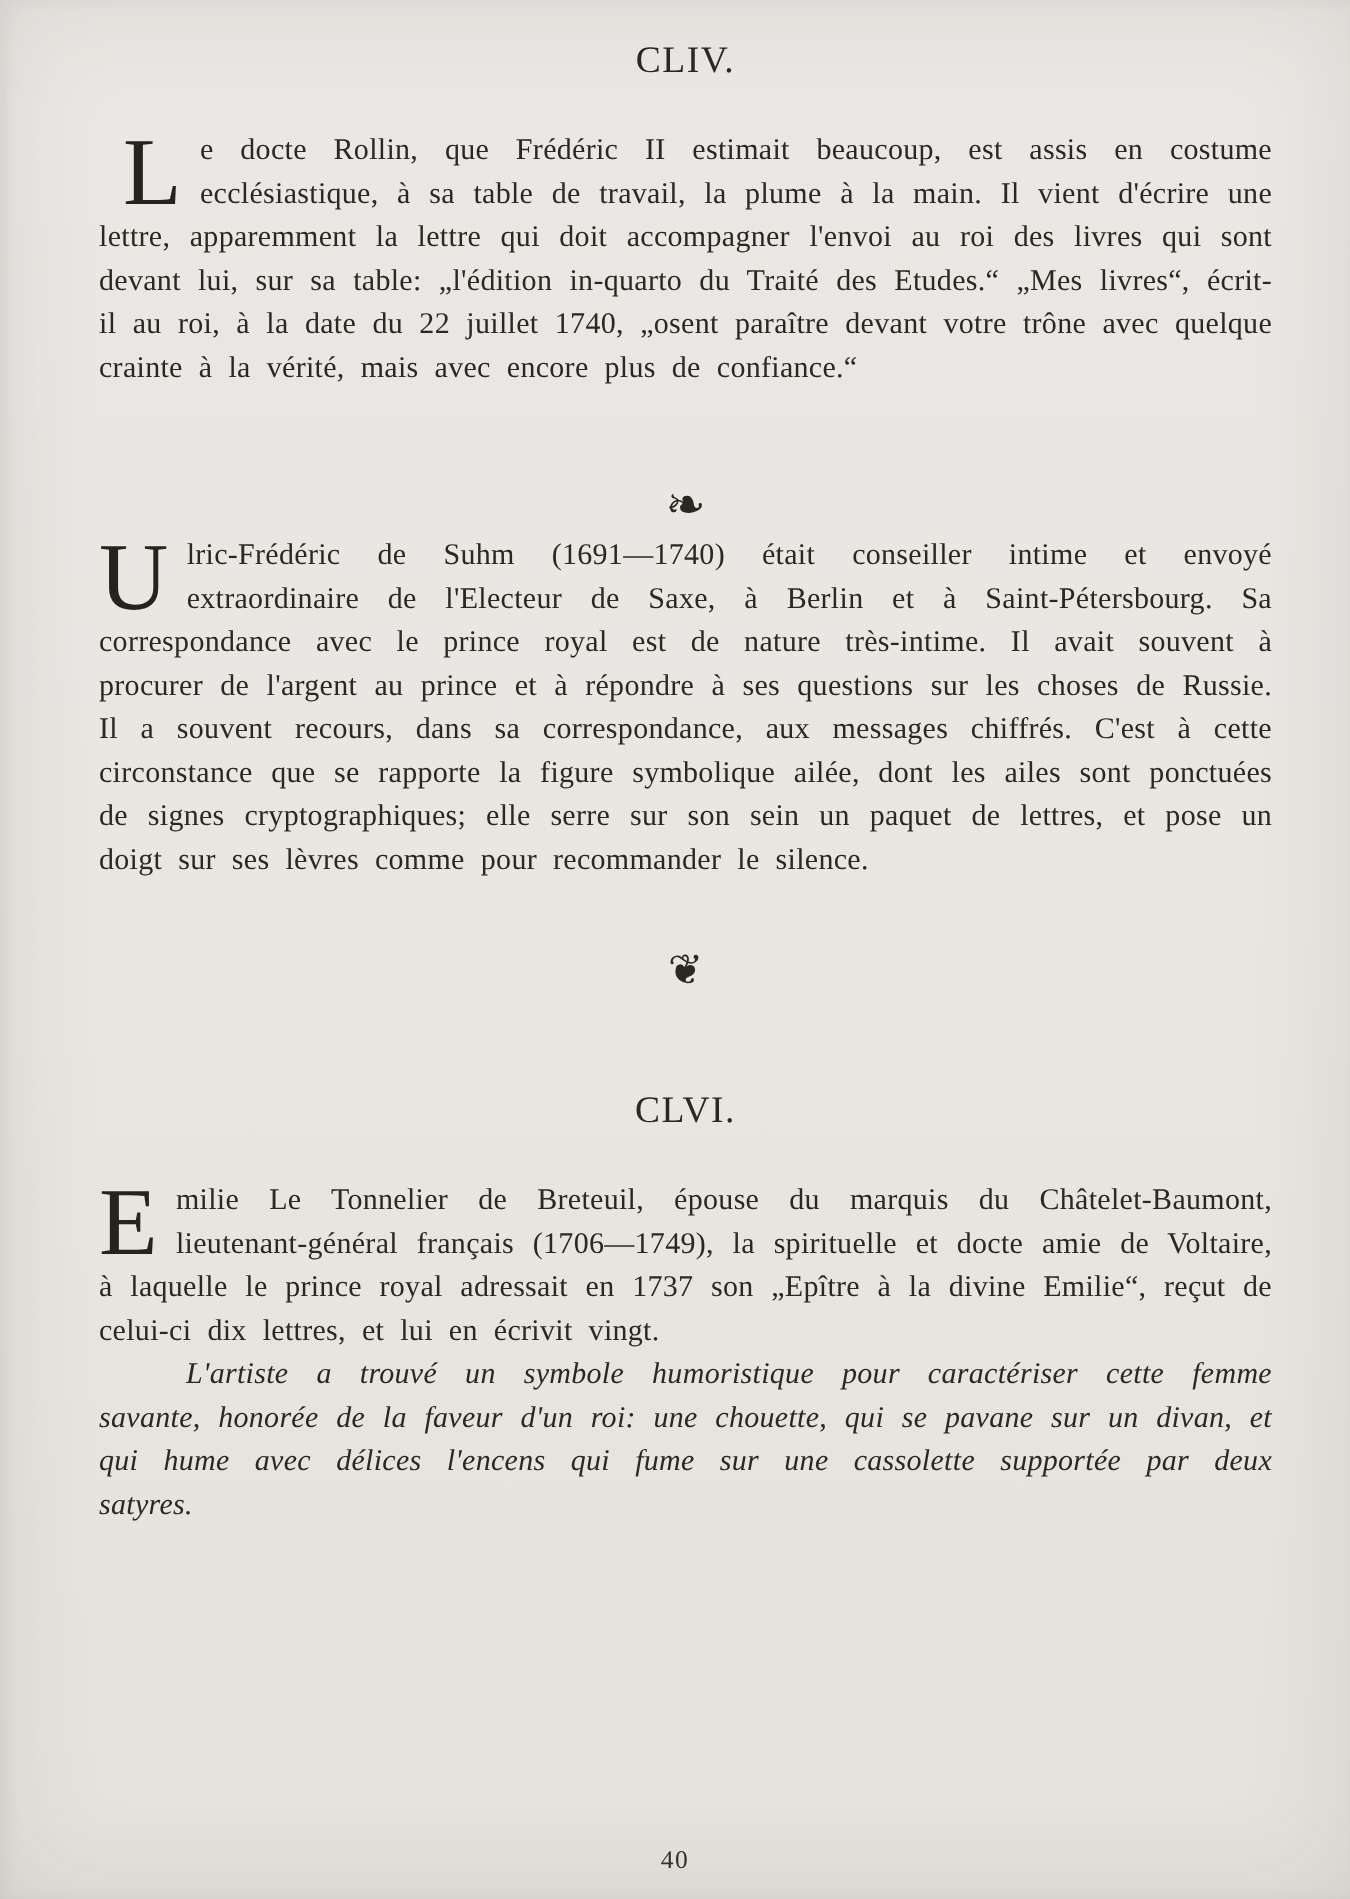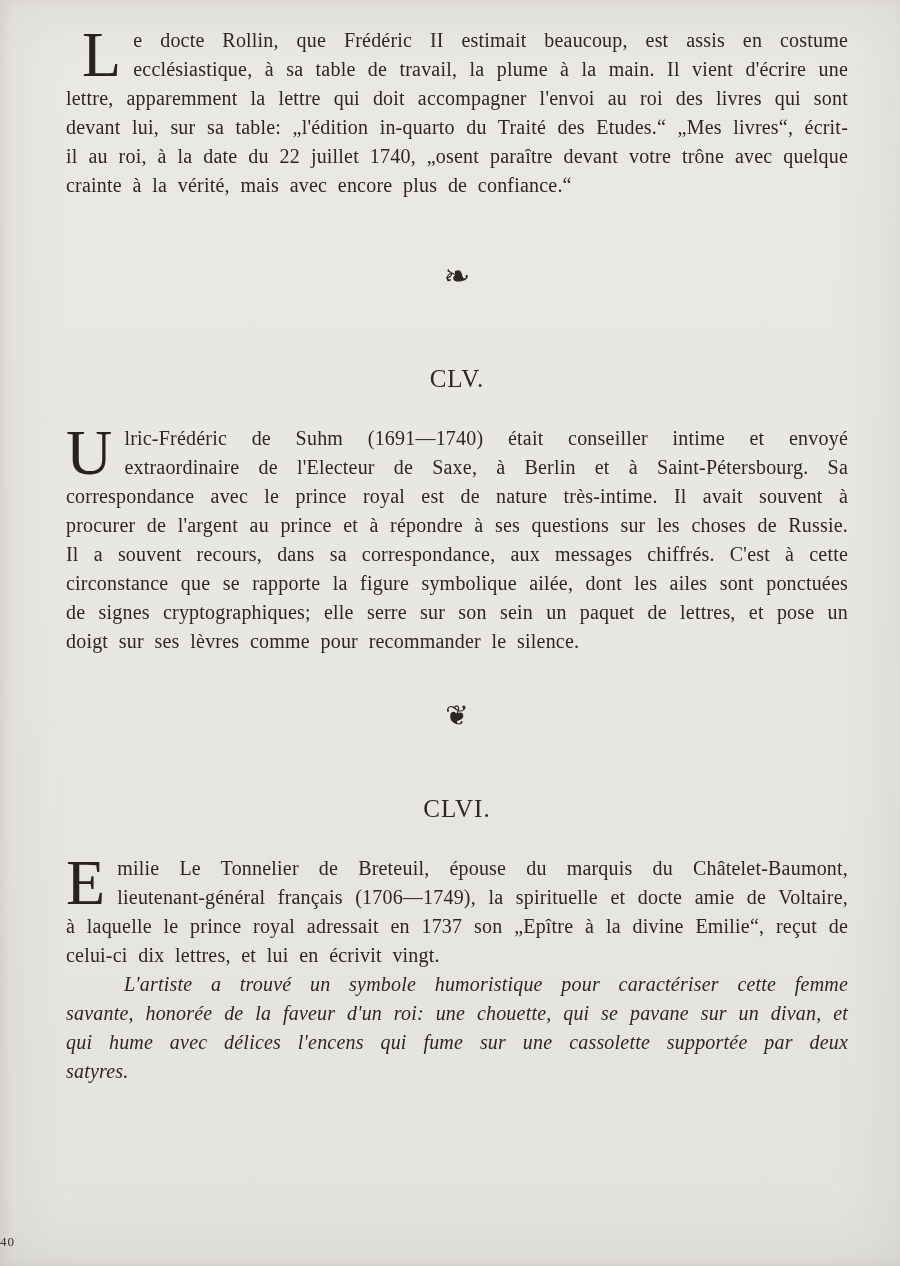--- a/index.html
+++ b/index.html
@@ -60,39 +60,40 @@
     color: #2b2722;
     margin: 0;
   }
   .orn-1 { margin-top: 56px; }
   .orn-2 { margin-top: 40px; font-size: 28px; }
   .page-number {
     position: absolute;
     bottom: 16px;
     left: 0;
     width: 100%;
-    font-size: 13px;
+    text-align: center;
+    font-size: 17px;
     letter-spacing: 1px;
     color: #33302a;
   }
 </style>
 </head>
 <body>
 
 <div class="scan-page">
   <main class="text-block">
 
     <section class="chapter sec-cliv">
+      <h2>CLIV.</h2>
       <p class="body"><span class="dropcap inset">L</span><span>e docte Rollin, que Frédéric II estimait beaucoup, est assis en costume ecclésiastique, à sa table de travail, la plume à la main. Il vient d'écrire une lettre, apparemment la lettre qui doit accompagner l'envoi au roi des livres qui sont devant lui, sur sa table: „l'édition in-quarto du Traité des Etudes.“ „Mes livres“, écrit-il au roi, à la date du 22 juillet 1740, „osent paraître devant votre trône avec quelque crainte à la vérité, mais avec encore plus de confiance.“</span></p>
     </section>
 
     <div class="ornament orn-1">❧</div>
 
     <section class="chapter sec-clv">
-      <h2>CLV.</h2>
       <p class="body"><span class="dropcap">U</span><span>lric-Frédéric de Suhm (1691—1740) était conseiller intime et envoyé extraordinaire de l'Electeur de Saxe, à Berlin et à Saint-Pétersbourg. Sa correspondance avec le prince royal est de nature très-intime. Il avait souvent à procurer de l'argent au prince et à répondre à ses questions sur les choses de Russie. Il a souvent recours, dans sa correspondance, aux messages chiffrés. C'est à cette circonstance que se rapporte la figure symbolique ailée, dont les ailes sont ponctuées de signes cryptographiques; elle serre sur son sein un paquet de lettres, et pose un doigt sur ses lèvres comme pour recommander le silence.</span></p>
     </section>
 
     <div class="ornament orn-2">❦</div>
 
     <section class="chapter sec-clvi">
       <h2>CLVI.</h2>
       <p class="body"><span class="dropcap">E</span><span>milie Le Tonnelier de Breteuil, épouse du marquis du Châtelet-Baumont, lieutenant-général français (1706—1749), la spirituelle et docte amie de Voltaire, à laquelle le prince royal adressait en 1737 son „Epître à la divine Emilie“, reçut de celui-ci dix lettres, et lui en écrivit vingt.</span></p>
       <p class="body indent">L'artiste a trouvé un symbole humoristique pour caractériser cette femme savante, honorée de la faveur d'un roi: une chouette, qui se pavane sur un divan, et qui hume avec délices l'encens qui fume sur une cassolette supportée par deux satyres.</p>
     </section>

